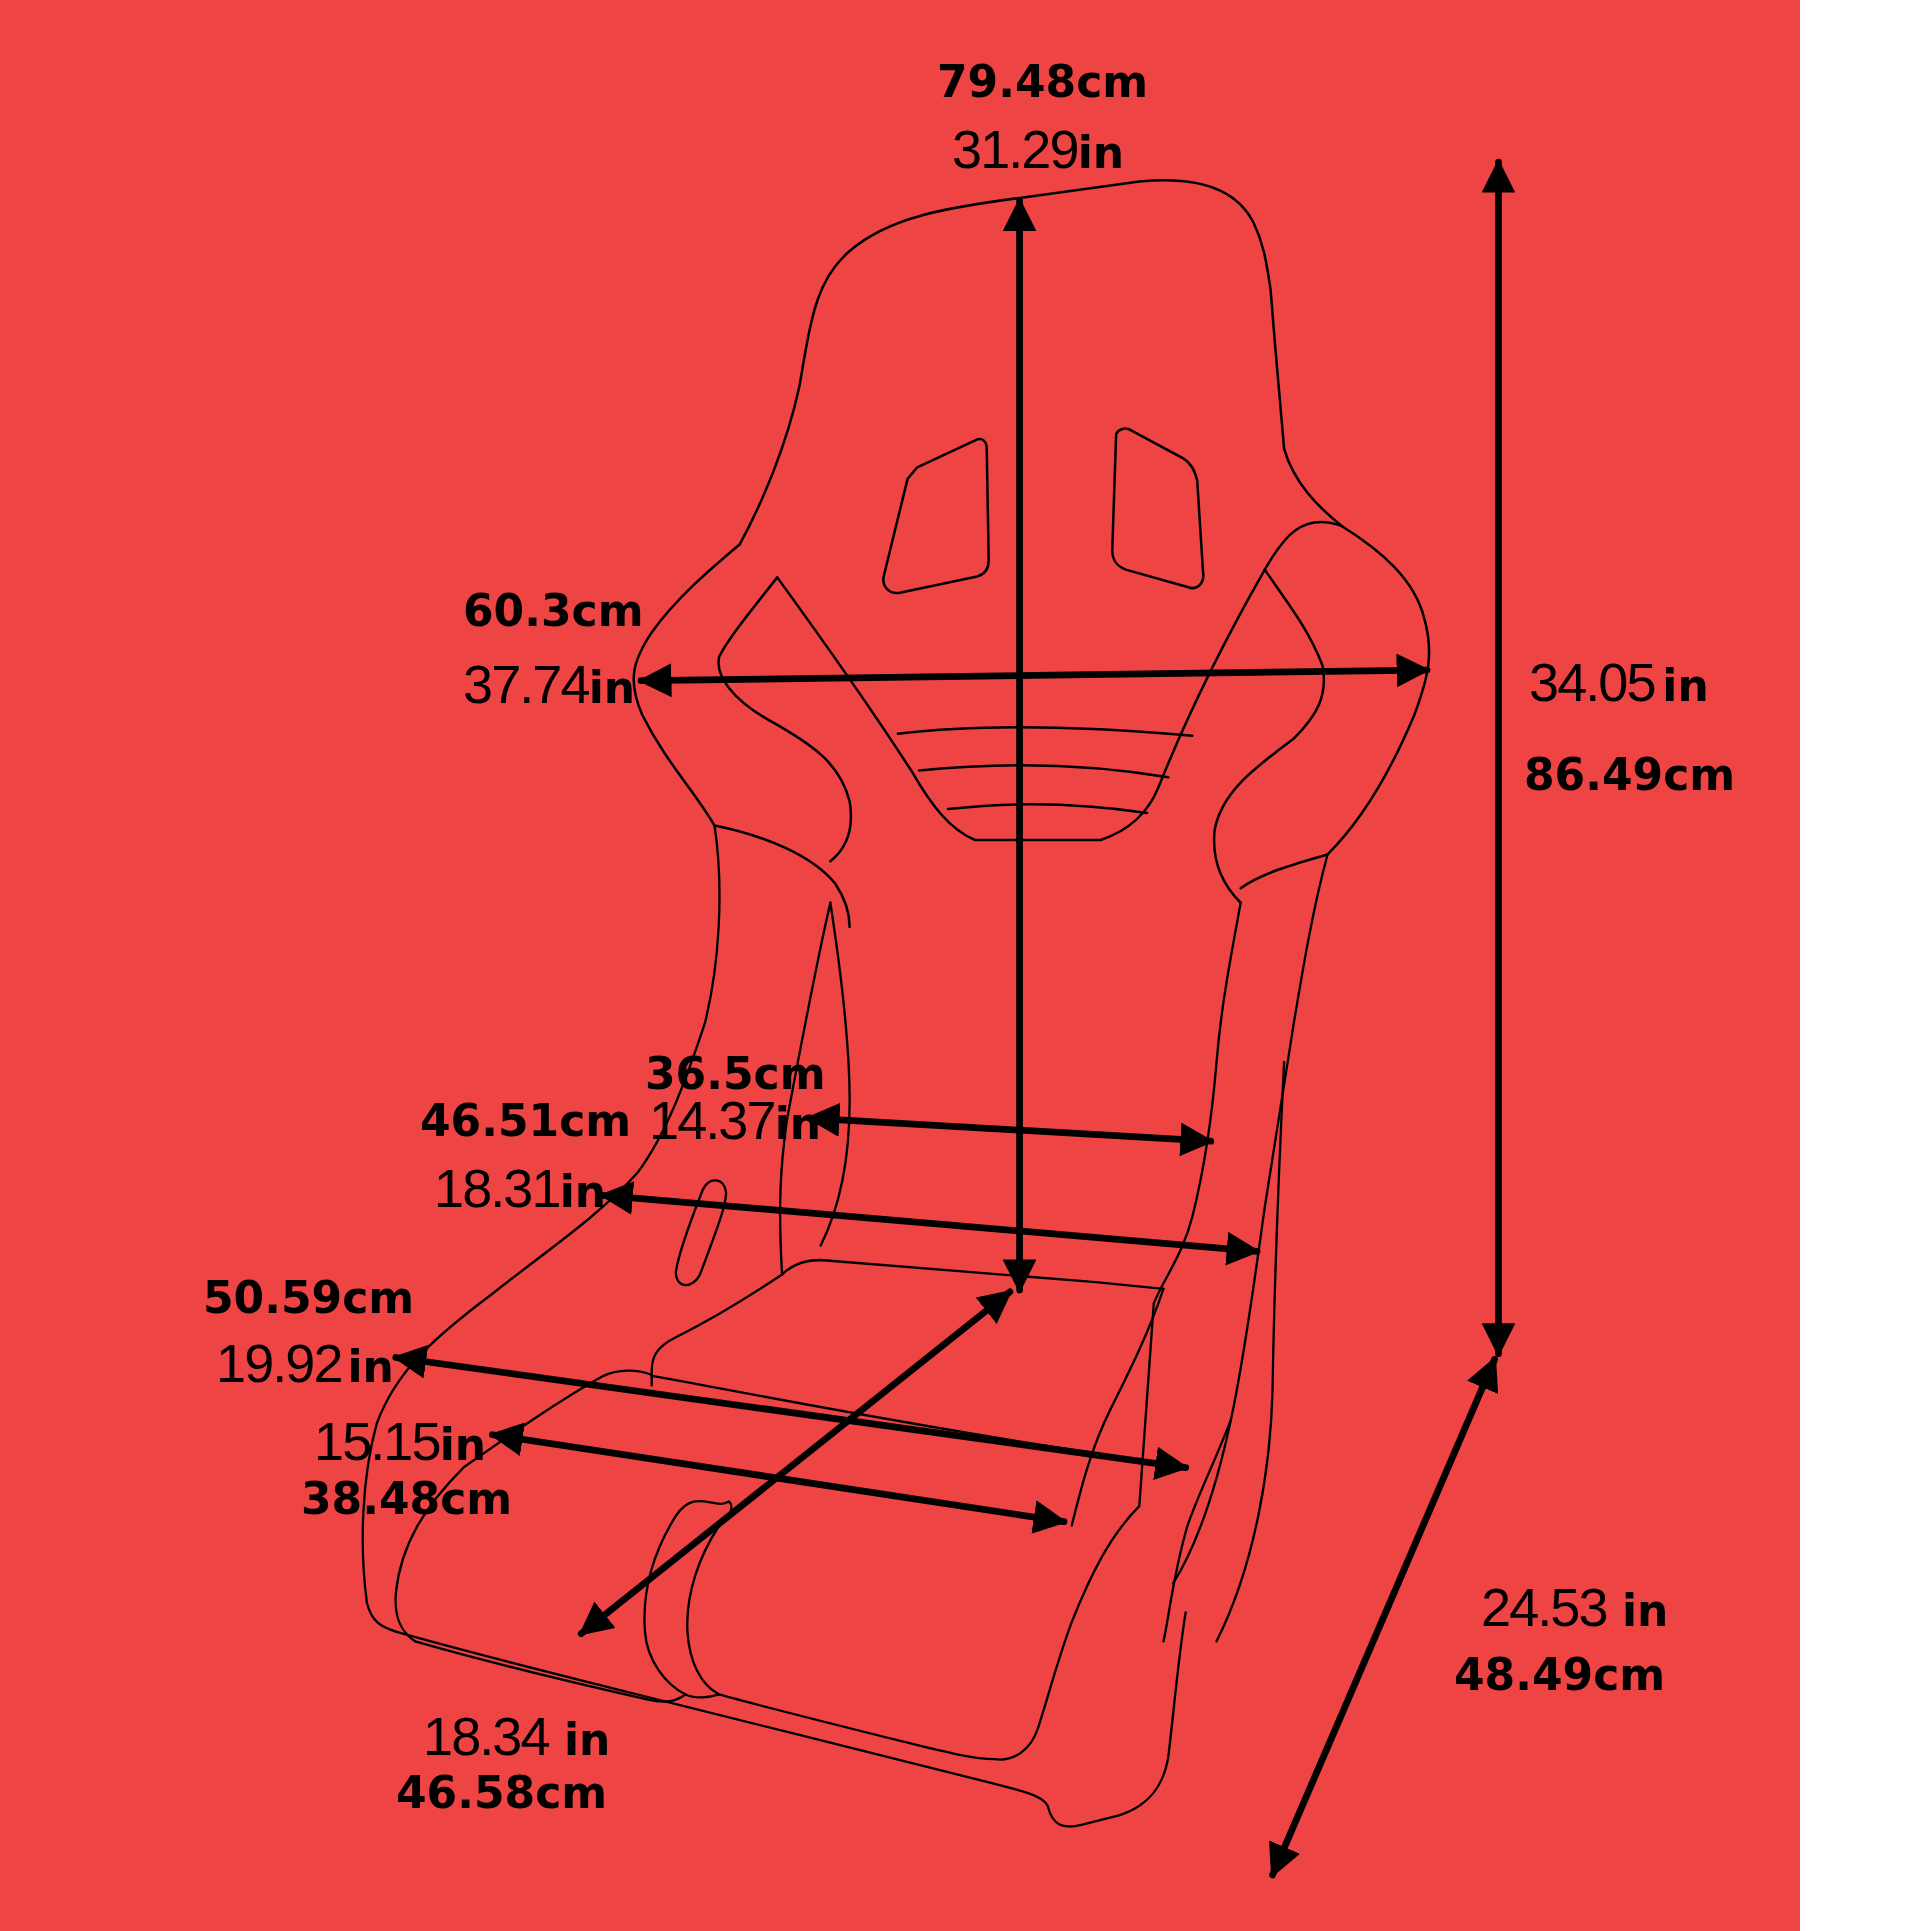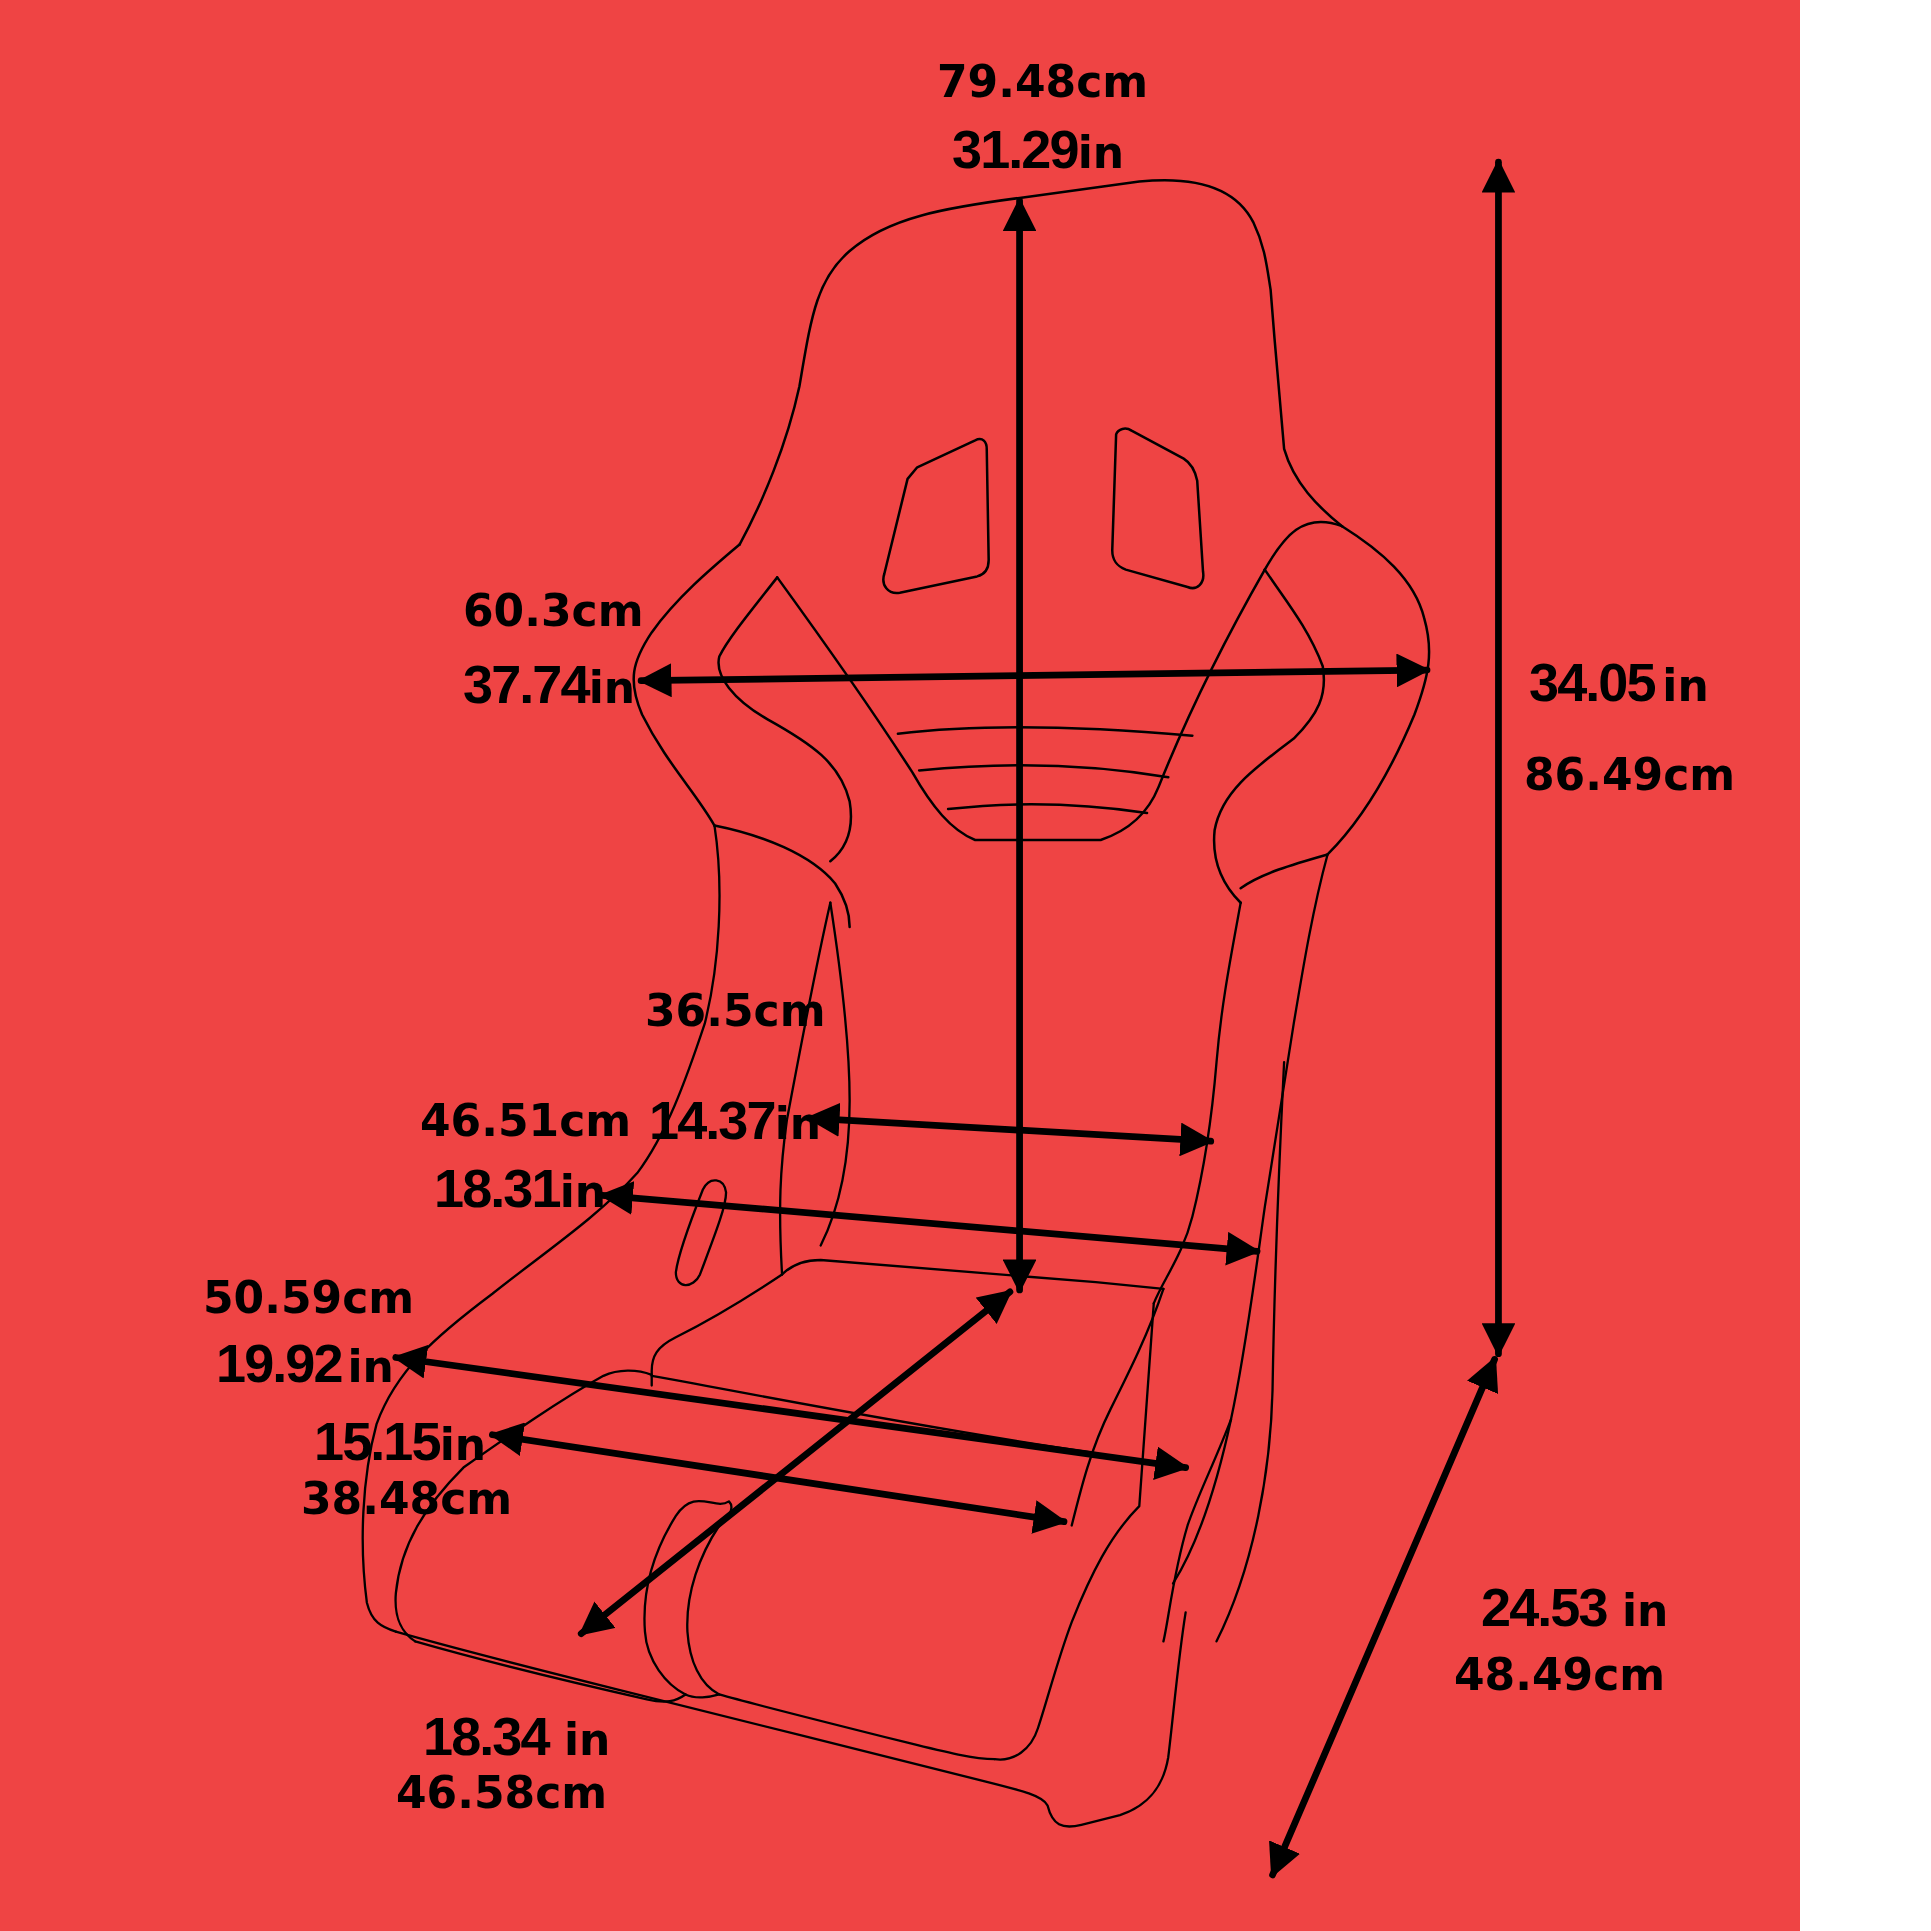--- a/index.html
+++ b/index.html
@@ -1,20 +1,20 @@
 <!DOCTYPE html>
 <html><head>
   <meta charset="utf-8">
   <style>
     html, body { margin: 0; padding: 0; background: #ffffff; }
     .canvas { position: relative; width: 1800px; height: 1931px; background: #ef4444; overflow: hidden; }
     svg.drawing { position: absolute; left: 0; top: 0; width: 1931px; height: 1931px; }
     .lbl { position: absolute; font-family: "DejaVu Sans", sans-serif; color: #000; white-space: nowrap; line-height: 1; }
     .cm { font-size: 44px; font-weight: bold; letter-spacing: 0px; }
-    .in-num { font-family: "Liberation Sans", sans-serif; font-size: 54px; font-weight: bold; letter-spacing: -1.9px; }
+    .in-num { font-family: "Liberation Sans", sans-serif; font-size: 54px; font-weight: normal; letter-spacing: -1.9px; }
     .in-unit { font-size: 44px; font-weight: bold; }
   </style>
 </head>
 <body>
 
 <div class="canvas">
 
   <svg class="drawing" viewBox="0 0 2000 2000" fill="none" stroke="#000" stroke-linecap="round" stroke-linejoin="round">
     <defs>
       <marker id="ah" viewBox="0 0 10 10" refX="9" refY="5" markerWidth="5" markerHeight="5" orient="auto-start-reverse">
@@ -84,21 +84,21 @@
 
   <div class="lbl cm" style="left:937px;top:60px;">79.48cm</div>
   <div class="lbl" style="left:952px;top:122px;"><span class="in-num">31.29</span><span class="in-unit">in</span></div>
 
   <div class="lbl cm" style="left:463px;top:589px;">60.3cm</div>
   <div class="lbl" style="left:463px;top:657px;"><span class="in-num">37.74</span><span class="in-unit">in</span></div>
 
   <div class="lbl" style="left:1529px;top:655px;"><span class="in-num">34.05</span><span class="in-unit" style="margin-left:7.7px;">in</span></div>
   <div class="lbl cm" style="left:1524px;top:753px;">86.49cm</div>
 
-  <div class="lbl cm" style="left:645px;top:989px;">36.5cm</div>
+  <div class="lbl cm" style="left:645px;top:1052px;">36.5cm</div>
   <div class="lbl" style="left:649px;top:1093px;"><span class="in-num">14.37</span><span class="in-unit">in</span></div>
 
   <div class="lbl cm" style="left:420px;top:1099px;">46.51cm</div>
   <div class="lbl" style="left:434px;top:1161px;"><span class="in-num">18.31</span><span class="in-unit">in</span></div>
 
   <div class="lbl cm" style="left:203px;top:1276px;">50.59cm</div>
   <div class="lbl" style="left:216px;top:1336px;"><span class="in-num">19.92</span><span class="in-unit" style="margin-left:5.8px;">in</span></div>
 
   <div class="lbl" style="left:314px;top:1414px;"><span class="in-num">15.15</span><span class="in-unit">in</span></div>
   <div class="lbl cm" style="left:301px;top:1477px;">38.48cm</div>

